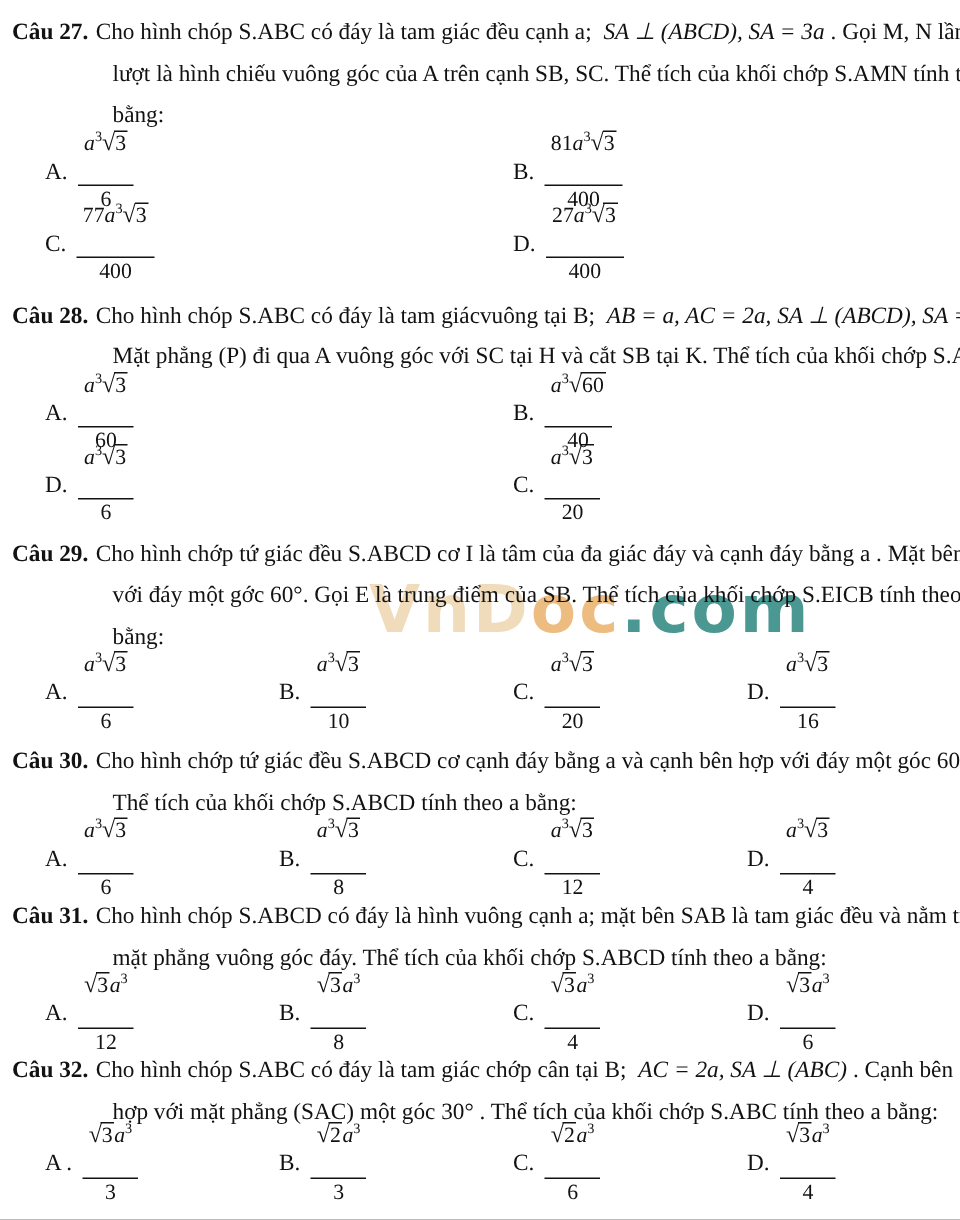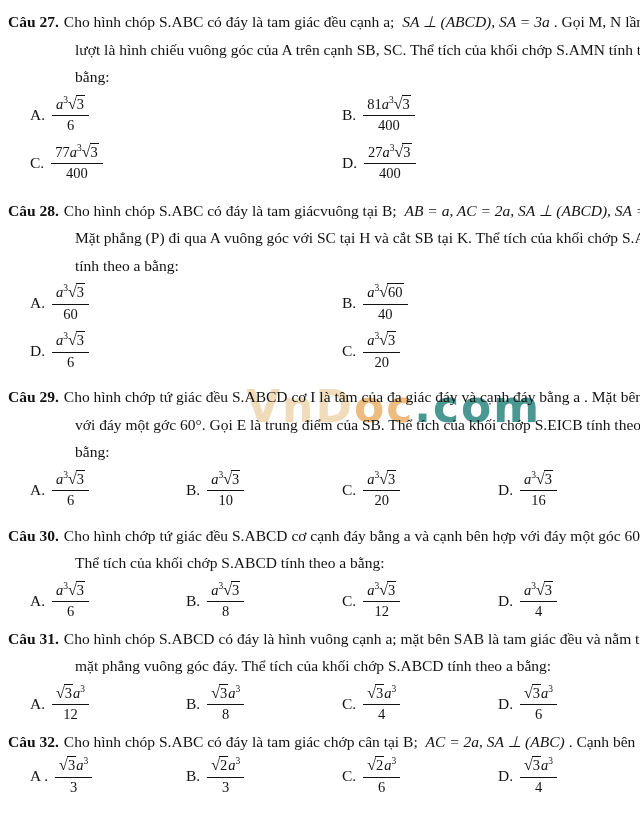--- a/index.html
+++ b/index.html
@@ -19,21 +19,21 @@
   .qline.indent { padding-left:67px; }
   .qnum { font-weight:bold; padding-right:5px; }
   .math { font-style:italic; padding:0 4px; }
   .optrow { display:flex; align-items:center; height:48px; }
   .optrow.cols2 .opt { width:330px; padding-left:22px; box-sizing:border-box; }
   .optrow.cols4 .opt { width:163px; padding-left:22px; box-sizing:border-box; }
   .opt { display:flex; align-items:center; }
   .optlabel { font-size:15.5px; margin-right:7px; }
   .frac { display:inline-flex; flex-direction:column; align-items:center;
           font-size:14.5px; line-height:1.15; }
-  .num { display:inline-block; border-bottom:1.3px solid #121212; padding:0 4px 2px 4px; }
+  .num { display:inline-block; border-bottom:1.3px solid #121212; padding:0 4px 18px 4px; }
   .den { padding-top:1px; }
   .coef { font-style:normal; }
   .var { font-style:italic; }
   .var sup { font-size:9.5px; line-height:0; font-style:normal; }
   .sqrt { white-space:nowrap; }
   .radsign { font-style:normal; font-size:16px; }
   .radicand { font-style:normal; border-top:1.2px solid #121212; padding:0 1px; margin-left:-1px; }
   
   .question:nth-child(1) { margin-bottom:10px; }
   .question:nth-child(2) { margin-bottom:8px; }
@@ -81,21 +81,20 @@
             <span class="frac">
               <span class="num"><span class="coef">27</span><span class="var">a<sup>3</sup></span><span class="sqrt"><span class="radsign">√</span><span class="radicand">3</span></span></span>
               <span class="den">400</span>
             </span>
           </div>
         </div>
       </div>
       <div class="question">
         <div class="qline"><span class="qnum">Câu 28.</span><span class="txt">Cho hình chóp S.ABC có đáy là  tam giácvuông tại B; </span><span class="math">AB = a, AC = 2a, SA ⊥ (ABCD), SA = a</span></div>
         <div class="qline indent"><span class="txt">Mặt phẳng (P) đi qua A vuông góc với SC tại H và cắt SB tại K. Thể tích của khối chớp S.AHK</span></div>
-        <div class="qline indent"><span class="txt">tính theo a bằng:</span></div>
         <div class="optrow cols2">
           <div class="opt">
             <span class="optlabel">A.</span>
             <span class="frac">
               <span class="num"><span class="var">a<sup>3</sup></span><span class="sqrt"><span class="radsign">√</span><span class="radicand">3</span></span></span>
               <span class="den">60</span>
             </span>
           </div>
           <div class="opt">
             <span class="optlabel">B.</span>
@@ -220,20 +219,21 @@
             <span class="optlabel">D.</span>
             <span class="frac">
               <span class="num"><span class="sqrt"><span class="radsign">√</span><span class="radicand">3</span></span><span class="var">a<sup>3</sup></span></span>
               <span class="den">6</span>
             </span>
           </div>
         </div>
       </div>
       <div class="question">
         <div class="qline"><span class="qnum">Câu 32.</span><span class="txt">Cho hình chóp S.ABC có đáy là  tam giác chớp cân tại B; </span><span class="math">AC = 2a, SA ⊥ (ABC)</span><span class="txt">. Cạnh bên SB</span></div>
+        <div class="qline indent"><span class="txt">hợp với mặt phẳng (SAC) một góc 30° . Thể tích của khối chớp S.ABC tính theo a bằng:</span></div>
         <div class="optrow cols4">
           <div class="opt">
             <span class="optlabel">A .</span>
             <span class="frac">
               <span class="num"><span class="sqrt"><span class="radsign">√</span><span class="radicand">3</span></span><span class="var">a<sup>3</sup></span></span>
               <span class="den">3</span>
             </span>
           </div>
           <div class="opt">
             <span class="optlabel">B.</span>

